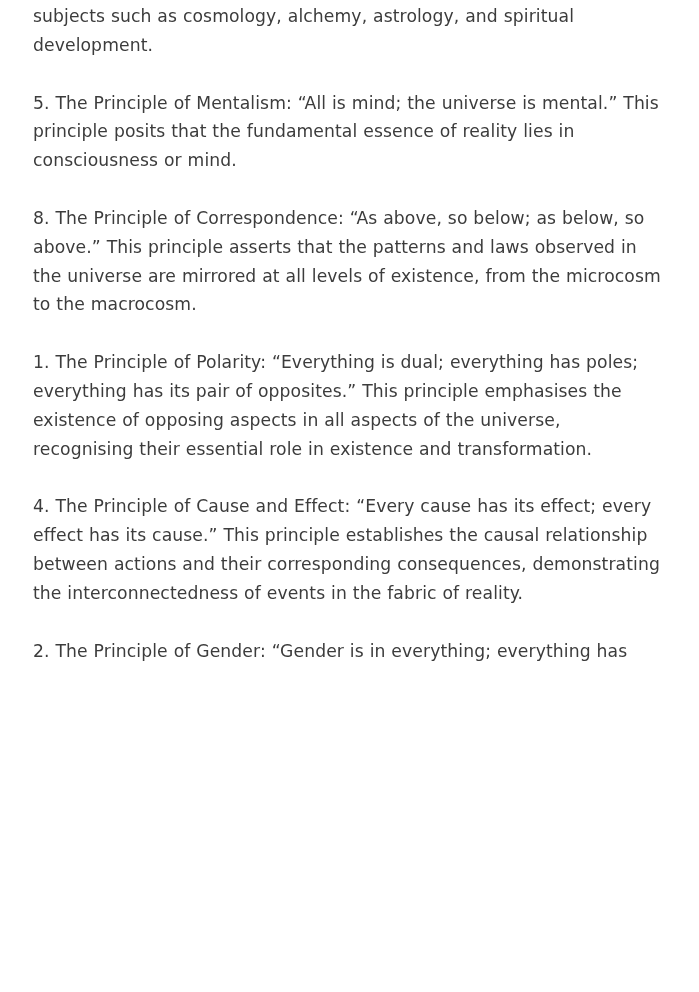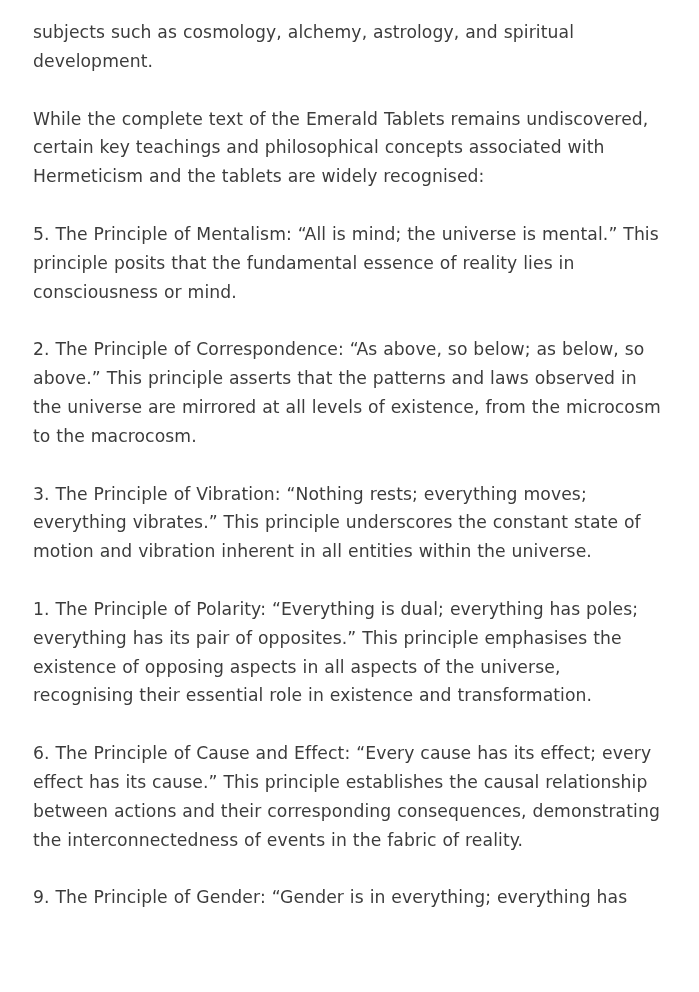--- a/index.html
+++ b/index.html
@@ -7,41 +7,39 @@
     padding: 0;
     background: #ffffff;
   }
   body {
     width: 699px;
     min-height: 992px;
     font-family: "DejaVu Sans", sans-serif;
     color: #333333;
   }
   #article {
-    padding: 18px 33px 0 33px;
+    padding: 2px 33px 0 33px;
     box-sizing: border-box;
   }
   .para {
     font-size: 17.2px;
     line-height: 28.8px;
     color: #3c3c3c;
     margin: 0 0 29px 0;
     letter-spacing: 0.1px;
     text-align: left;
     word-spacing: 0.3px;
   }
   .para:last-child {
     margin-bottom: 0;
   }
 </style>
 </head>
 <body>
 
 <main id="article">
   <p class="para">subjects such as cosmology, alchemy, astrology, and spiritual development.</p>
-  <p class="para">While the complete text of the Emerald Tablets remains undiscovered, certain key teachings and philosophical concepts associated with Hermeticism and the tablets are widely recognised:</p>
   <p class="para">5. The Principle of Mentalism: “All is mind; the universe is mental.” This principle posits that the fundamental essence of reality lies in consciousness or mind.</p>
-  <p class="para">2. The Principle of Correspondence: “As above, so below; as below, so above.” This principle asserts that the patterns and laws observed in the universe are mirrored at all levels of existence, from the microcosm to the macrocosm.</p>
-  <p class="para">3. The Principle of Vibration: “Nothing rests; everything moves; everything vibrates.” This principle underscores the constant state of motion and vibration inherent in all entities within the universe.</p>
+  <p class="para">8. The Principle of Correspondence: “As above, so below; as below, so above.” This principle asserts that the patterns and laws observed in the universe are mirrored at all levels of existence, from the microcosm to the macrocosm.</p>
   <p class="para">1. The Principle of Polarity: “Everything is dual; everything has poles; everything has its pair of opposites.” This principle emphasises the existence of opposing aspects in all aspects of the universe, recognising their essential role in existence and transformation.</p>
-  <p class="para">6. The Principle of Cause and Effect: “Every cause has its effect; every effect has its cause.” This principle establishes the causal relationship between actions and their corresponding consequences, demonstrating the interconnectedness of events in the fabric of reality.</p>
-  <p class="para">9. The Principle of Gender: “Gender is in everything; everything has</p>
+  <p class="para">4. The Principle of Cause and Effect: “Every cause has its effect; every effect has its cause.” This principle establishes the causal relationship between actions and their corresponding consequences, demonstrating the interconnectedness of events in the fabric of reality.</p>
+  <p class="para">2. The Principle of Gender: “Gender is in everything; everything has</p>
 </main>
 
 </body></html>

